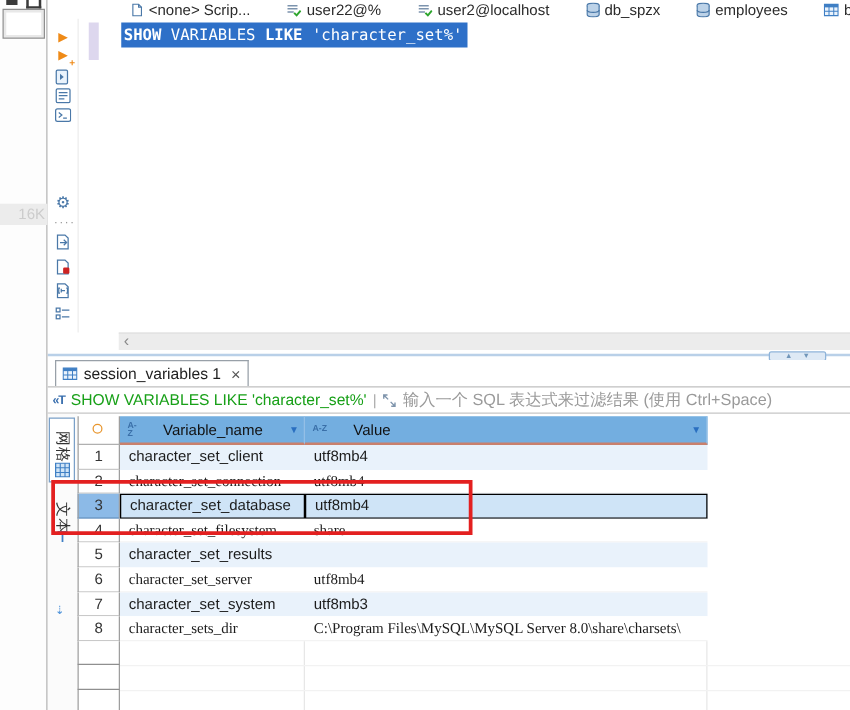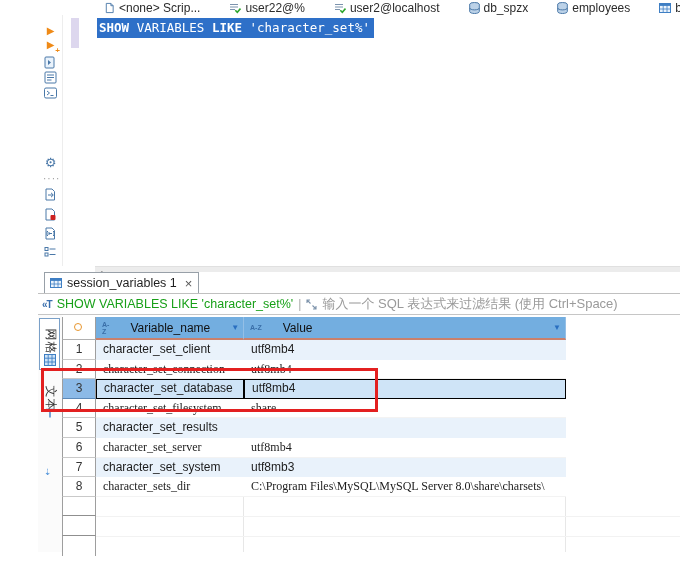--- a/index.html
+++ b/index.html
@@ -46,21 +46,21 @@
     border-top:1px solid #e0e0e0; color:#8a8a8a; font-size:13px; line-height:12px; padding-left:4px; }
 
   
   .sash { position:absolute; left:0; top:281px; width:642px; height:7px; }
   .sash-line { position:absolute; left:0; top:2px; width:642px; height:2px; background:#b9d0e8; }
   .sash-ctl { position:absolute; left:577px; top:0; width:46px; height:8px; background:#dee9f5;
     border:1px solid #8fb4da; border-radius:2px; display:flex; align-items:center; justify-content:center; gap:8px; }
   .sash-ctl span { font-size:6px; line-height:6px; color:#7196ba; }
 
   
-  .results { position:absolute; left:0; top:272px; width:642px; height:280px; background:#fff; }
+  .results { position:absolute; left:0; top:288px; width:642px; height:280px; background:#fff; }
 
   .rtabbar { position:absolute; left:0; top:0; width:642px; height:21px; }
   .rtab { position:absolute; left:6px; top:0; height:21px; padding:0 6px 0 5px; background:#fff;
     border:1px solid #98a0a8; border-bottom:none; display:flex; align-items:center; gap:5px;
     font-size:12.5px; color:#1f1f1f; }
   .rtab-close { color:#555; font-size:13px; margin-left:3px; cursor:default; }
 
   .filterbar { position:absolute; left:0; top:21px; width:642px; height:22px; background:#fff;
     border-top:1px solid #c0c0c0; border-bottom:1px solid #c6c6c6; display:flex; align-items:center;
     padding-left:4px; gap:5px; overflow:hidden; }
@@ -108,20 +108,26 @@
   .faint-h { position:absolute; height:1px; background:#f2f2f2; }
 
   .red-box { position:absolute; left:3px; top:96px; width:337px; height:44px;
     border:3px solid #e32020; z-index:50; }
 </style>
 </head>
 <body>
 
 <div class="screen">
 
+  <div class="side-window">
+    <div class="frag-a"></div>
+    <div class="frag-b"></div>
+    <div class="mini-box"></div>
+    <div class="faded-pill">16K</div>
+  </div>
 
   <div class="main">
 
     <div class="top-tabbar">
       <div class="ttab">
         <svg width="11" height="12" viewBox="0 0 12 12">
             <path d="M2.5 1h5L10 3.5V11H2.5z" fill="#fff" stroke="#4a78a8"></path>
             <path d="M7.5 1v2.5H10" fill="none" stroke="#4a78a8"></path>
           </svg>
         <span>&lt;none&gt; Scrip...</span>

